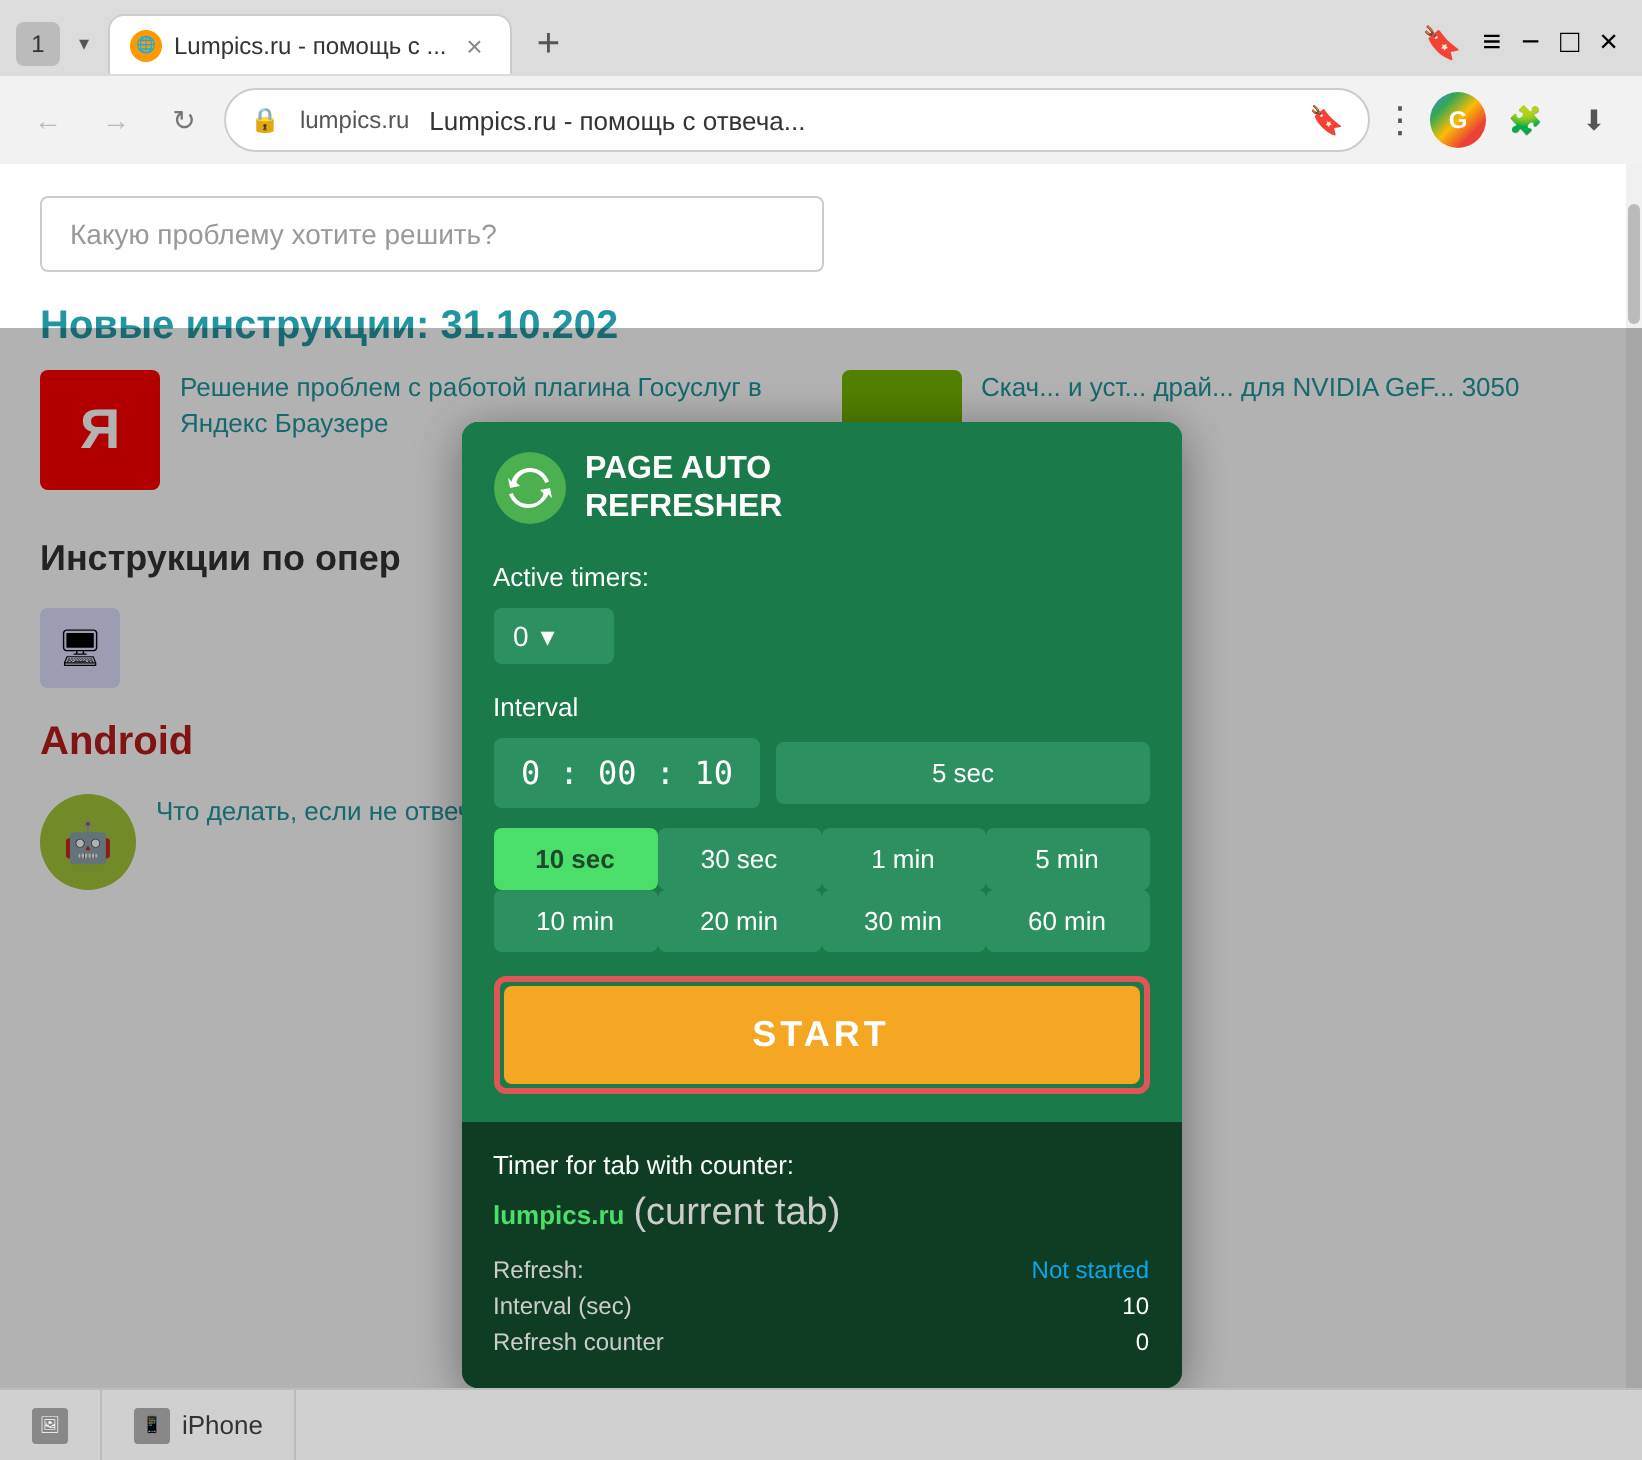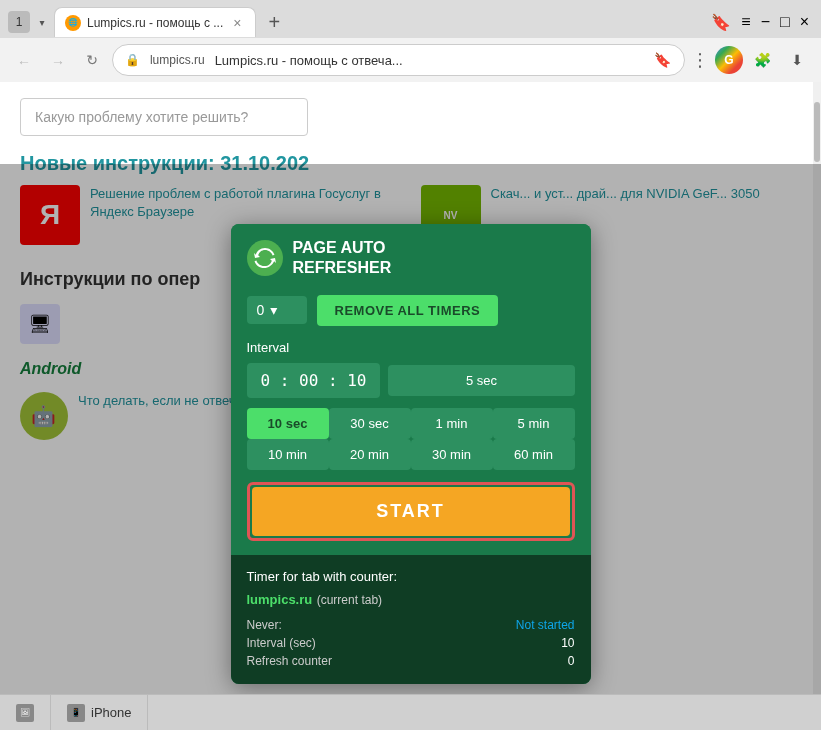--- a/index.html
+++ b/index.html
@@ -187,21 +187,21 @@
       bottom: 0;
       overflow: hidden;
     }
     .search-bar-area {
       padding: 16px 20px;
     }
     .search-input-mock {
       border: 1px solid #ccc;
       border-radius: 4px;
       padding: 10px 14px;
-      width: 288px;
+      width: 392px;
       font-size: 14px;
       color: #999;
     }
     .page-heading {
       padding: 0 20px 10px 20px;
       font-size: 20px;
       font-weight: bold;
       color: #2196a0;
     }
     .articles-row {
@@ -261,24 +261,23 @@
       height: 40px;
       border-radius: 4px;
       background: #e0e0ff;
       display: flex;
       align-items: center;
       justify-content: center;
       font-size: 18px;
     }
     .android-section {
       padding: 10px 20px;
-      font-size: 16px;
-      font-weight: bold;
-      color: #15803d;
-      font-style: italic;
+      font-size: 20px;
+      font-weight: bold;
+      color: #b91c1c;
     }
     .android-item {
       display: flex;
       align-items: flex-start;
       gap: 10px;
       padding: 4px 20px;
     }
     .android-icon {
       width: 48px;
       height: 48px;
@@ -344,21 +343,21 @@
     
     .popup-overlay {
       position: absolute;
       top: 82px;
       left: 0;
       right: 0;
       bottom: 36px;
       background: rgba(0,0,0,0.3);
       display: flex;
       justify-content: center;
-      align-items: center;
+      align-items: flex-end;
       padding-top: 50px;
     }
     .popup {
       width: 360px;
       background: #1a7a4a;
       border-radius: 8px;
       overflow: hidden;
       box-shadow: 0 4px 24px rgba(0,0,0,0.4);
     }
     .popup-header {
@@ -600,26 +599,26 @@
             <path d="M12 20c3.31 0 6.01-2.24 6.8-5.27L17 13l5-1 1 5-1.8-1.8C19.36 18.93 15.54 22 11 22c-4.42 0-8.16-2.87-9.48-6.84L3.4 14.5C4.4 17.63 7.44 20 11 20h1z" fill="#fff"></path>
           </svg>
         </div>
         <div class="popup-title">
           <div>PAGE AUTO</div>
           <div>REFRESHER</div>
         </div>
       </div>
 
       <div class="popup-body">
+        <div class="active-timers-label">Active timers:</div>
         <div class="timers-row">
           <div class="timer-dropdown">
             <span>0</span>
             <span>▾</span>
           </div>
-          <button class="remove-all-btn">REMOVE ALL TIMERS</button>
         </div>
 
         <div class="interval-label">Interval</div>
         <div class="interval-row">
           <div class="interval-display">0  :  00  :  10</div>
           <button class="interval-quick-btn">5 sec</button>
         </div>
 
         <div class="btn-grid">
           <button class="btn-grid-item active">10 sec</button>
@@ -634,25 +633,25 @@
 
         <div class="start-btn-wrap">
           <button class="start-btn">START</button>
         </div>
       </div>
 
       <div class="popup-footer">
         <div class="footer-domain-title">Timer for tab with counter:</div>
         <div>
           <span class="footer-domain-link">lumpics.ru</span>
-          <span style="color:#ccc;font-size:12px;"> (current tab)</span>
+          <span style="color:#ccc;font-size:19px;"> (current tab)</span>
         </div>
         <div class="footer-rows">
           <div class="footer-row">
-            <span>Never:</span>
+            <span>Refresh:</span>
             <span class="val-red">Not started</span>
           </div>
           <div class="footer-row">
             <span>Interval (sec)</span>
             <span class="val-white">10</span>
           </div>
           <div class="footer-row">
             <span>Refresh counter</span>
             <span class="val-white">0</span>
           </div>

